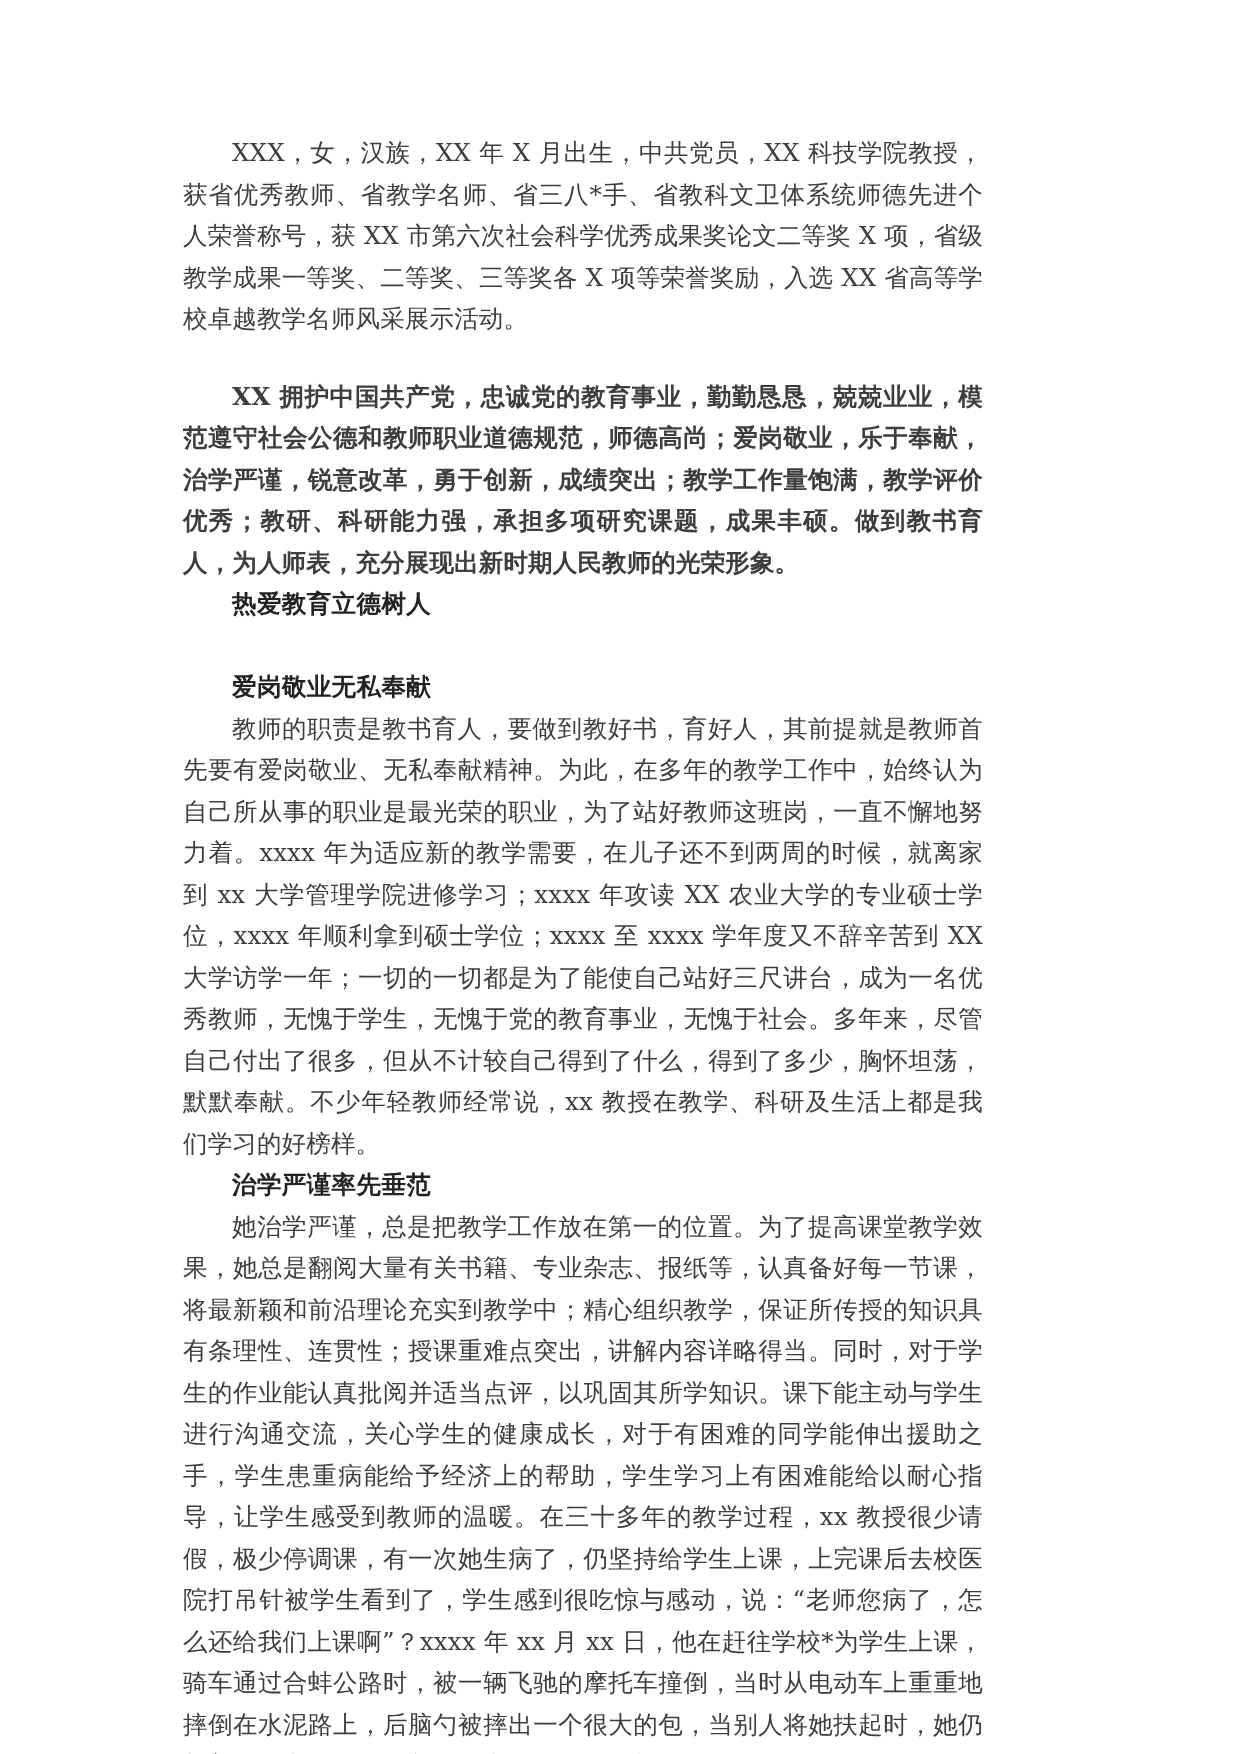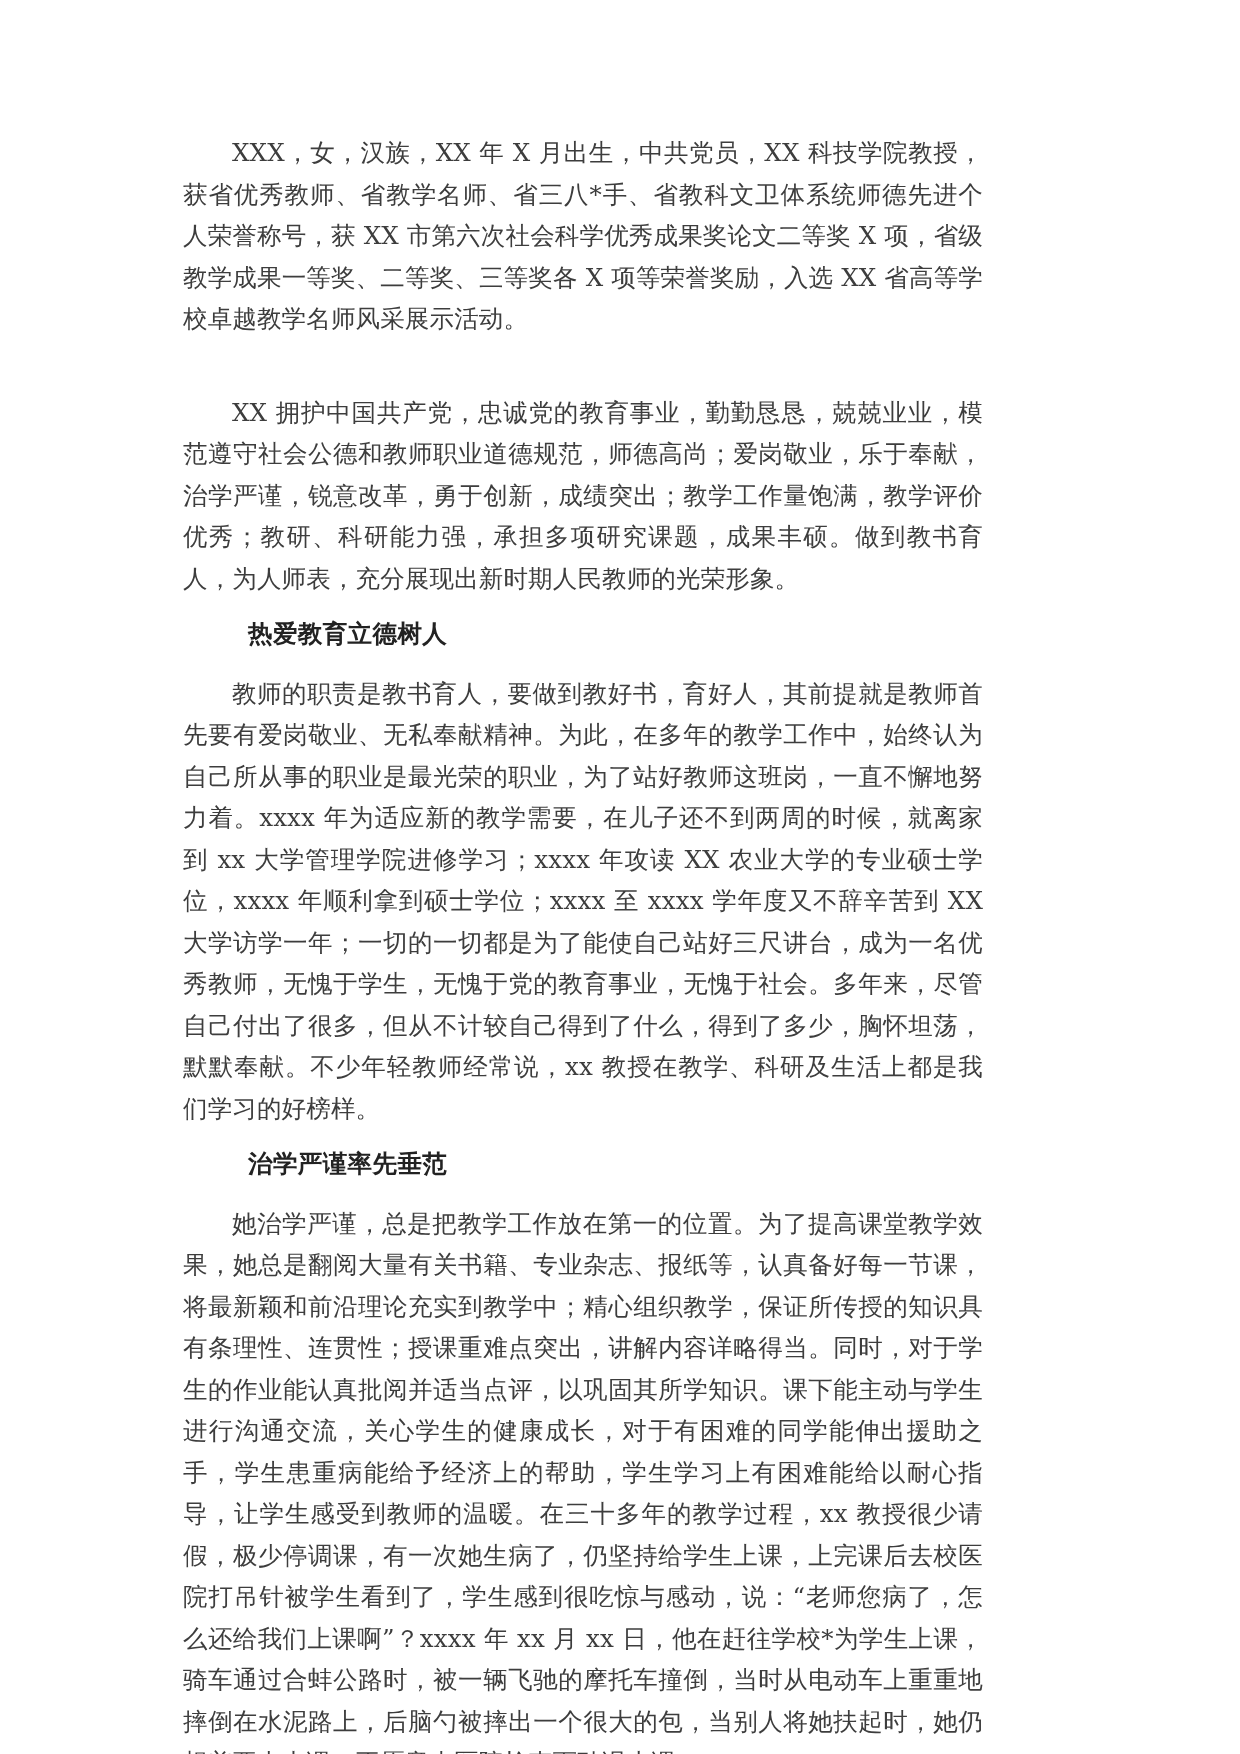--- a/index.html
+++ b/index.html
@@ -32,49 +32,51 @@
     font-size: 24.5px;
     line-height: 41.5px;
     text-align: justify;
     text-justify: inter-ideograph;
     text-indent: 2em;
     letter-spacing: 0.15px;
     color: #3d3d3d;
     font-family: "DejaVu Serif", "Liberation Serif", serif;
   }
   p.body-para.gap-before {
-    margin-top: 52px;
+    margin-top: 36px;
+    font-weight: bold;
   }
   h2.section-heading {
-    margin: 16px;
+    margin: 0;
     font-size: 24.5px;
     line-height: 41.5px;
     font-weight: bold;
     text-indent: 2em;
     color: #222222;
     letter-spacing: 0.4px;
-    font-family: Liberation Mono, monospace;
+    font-family: Liberation Serif, serif;
   }
   h2.section-heading.gap-before {
     margin-top: 41.5px;
   }
 </style>
 </head>
 <body>
 
 <div class="page">
   <div class="content">
 
     <p class="body-para">XXX，女，汉族，XX 年 X 月出生，中共党员，XX 科技学院教授，获省优秀教师、省教学名师、省三八*手、省教科文卫体系统师德先进个人荣誉称号，获 XX 市第六次社会科学优秀成果奖论文二等奖 X 项，省级教学成果一等奖、二等奖、三等奖各 X 项等荣誉奖励，入选 XX 省高等学校卓越教学名师风采展示活动。</p>
 
     <p class="body-para gap-before">XX 拥护中国共产党，忠诚党的教育事业，勤勤恳恳，兢兢业业，模范遵守社会公德和教师职业道德规范，师德高尚；爱岗敬业，乐于奉献，治学严谨，锐意改革，勇于创新，成绩突出；教学工作量饱满，教学评价优秀；教研、科研能力强，承担多项研究课题，成果丰硕。做到教书育人，为人师表，充分展现出新时期人民教师的光荣形象。</p>
 
     <h2 class="section-heading">热爱教育立德树人</h2>
 
 
+    <h2 class="section-heading gap-before">爱岗敬业无私奉献</h2>
 
     <p class="body-para">教师的职责是教书育人，要做到教好书，育好人，其前提就是教师首先要有爱岗敬业、无私奉献精神。为此，在多年的教学工作中，始终认为自己所从事的职业是最光荣的职业，为了站好教师这班岗，一直不懈地努力着。xxxx 年为适应新的教学需要，在儿子还不到两周的时候，就离家到 xx 大学管理学院进修学习；xxxx 年攻读 XX 农业大学的专业硕士学位，xxxx 年顺利拿到硕士学位；xxxx 至 xxxx 学年度又不辞辛苦到 XX 大学访学一年；一切的一切都是为了能使自己站好三尺讲台，成为一名优秀教师，无愧于学生，无愧于党的教育事业，无愧于社会。多年来，尽管自己付出了很多，但从不计较自己得到了什么，得到了多少，胸怀坦荡，默默奉献。不少年轻教师经常说，xx 教授在教学、科研及生活上都是我们学习的好榜样。</p>
 
     <h2 class="section-heading">治学严谨率先垂范</h2>
 
     <p class="body-para">她治学严谨，总是把教学工作放在第一的位置。为了提高课堂教学效果，她总是翻阅大量有关书籍、专业杂志、报纸等，认真备好每一节课，将最新颖和前沿理论充实到教学中；精心组织教学，保证所传授的知识具有条理性、连贯性；授课重难点突出，讲解内容详略得当。同时，对于学生的作业能认真批阅并适当点评，以巩固其所学知识。课下能主动与学生进行沟通交流，关心学生的健康成长，对于有困难的同学能伸出援助之手，学生患重病能给予经济上的帮助，学生学习上有困难能给以耐心指导，让学生感受到教师的温暖。在三十多年的教学过程，xx 教授很少请假，极少停调课，有一次她生病了，仍坚持给学生上课，上完课后去校医院打吊针被学生看到了，学生感到很吃惊与感动，说：“老师您病了，怎么还给我们上课啊”？xxxx 年 xx 月 xx 日，他在赶往学校*为学生上课，骑车通过合蚌公路时，被一辆飞驰的摩托车撞倒，当时从电动车上重重地摔倒在水泥路上，后脑勺被摔出一个很大的包，当别人将她扶起时，她仍想着要去上课，不愿意去医院检查而耽误上课。</p>
 
   </div>
 </div>
 

